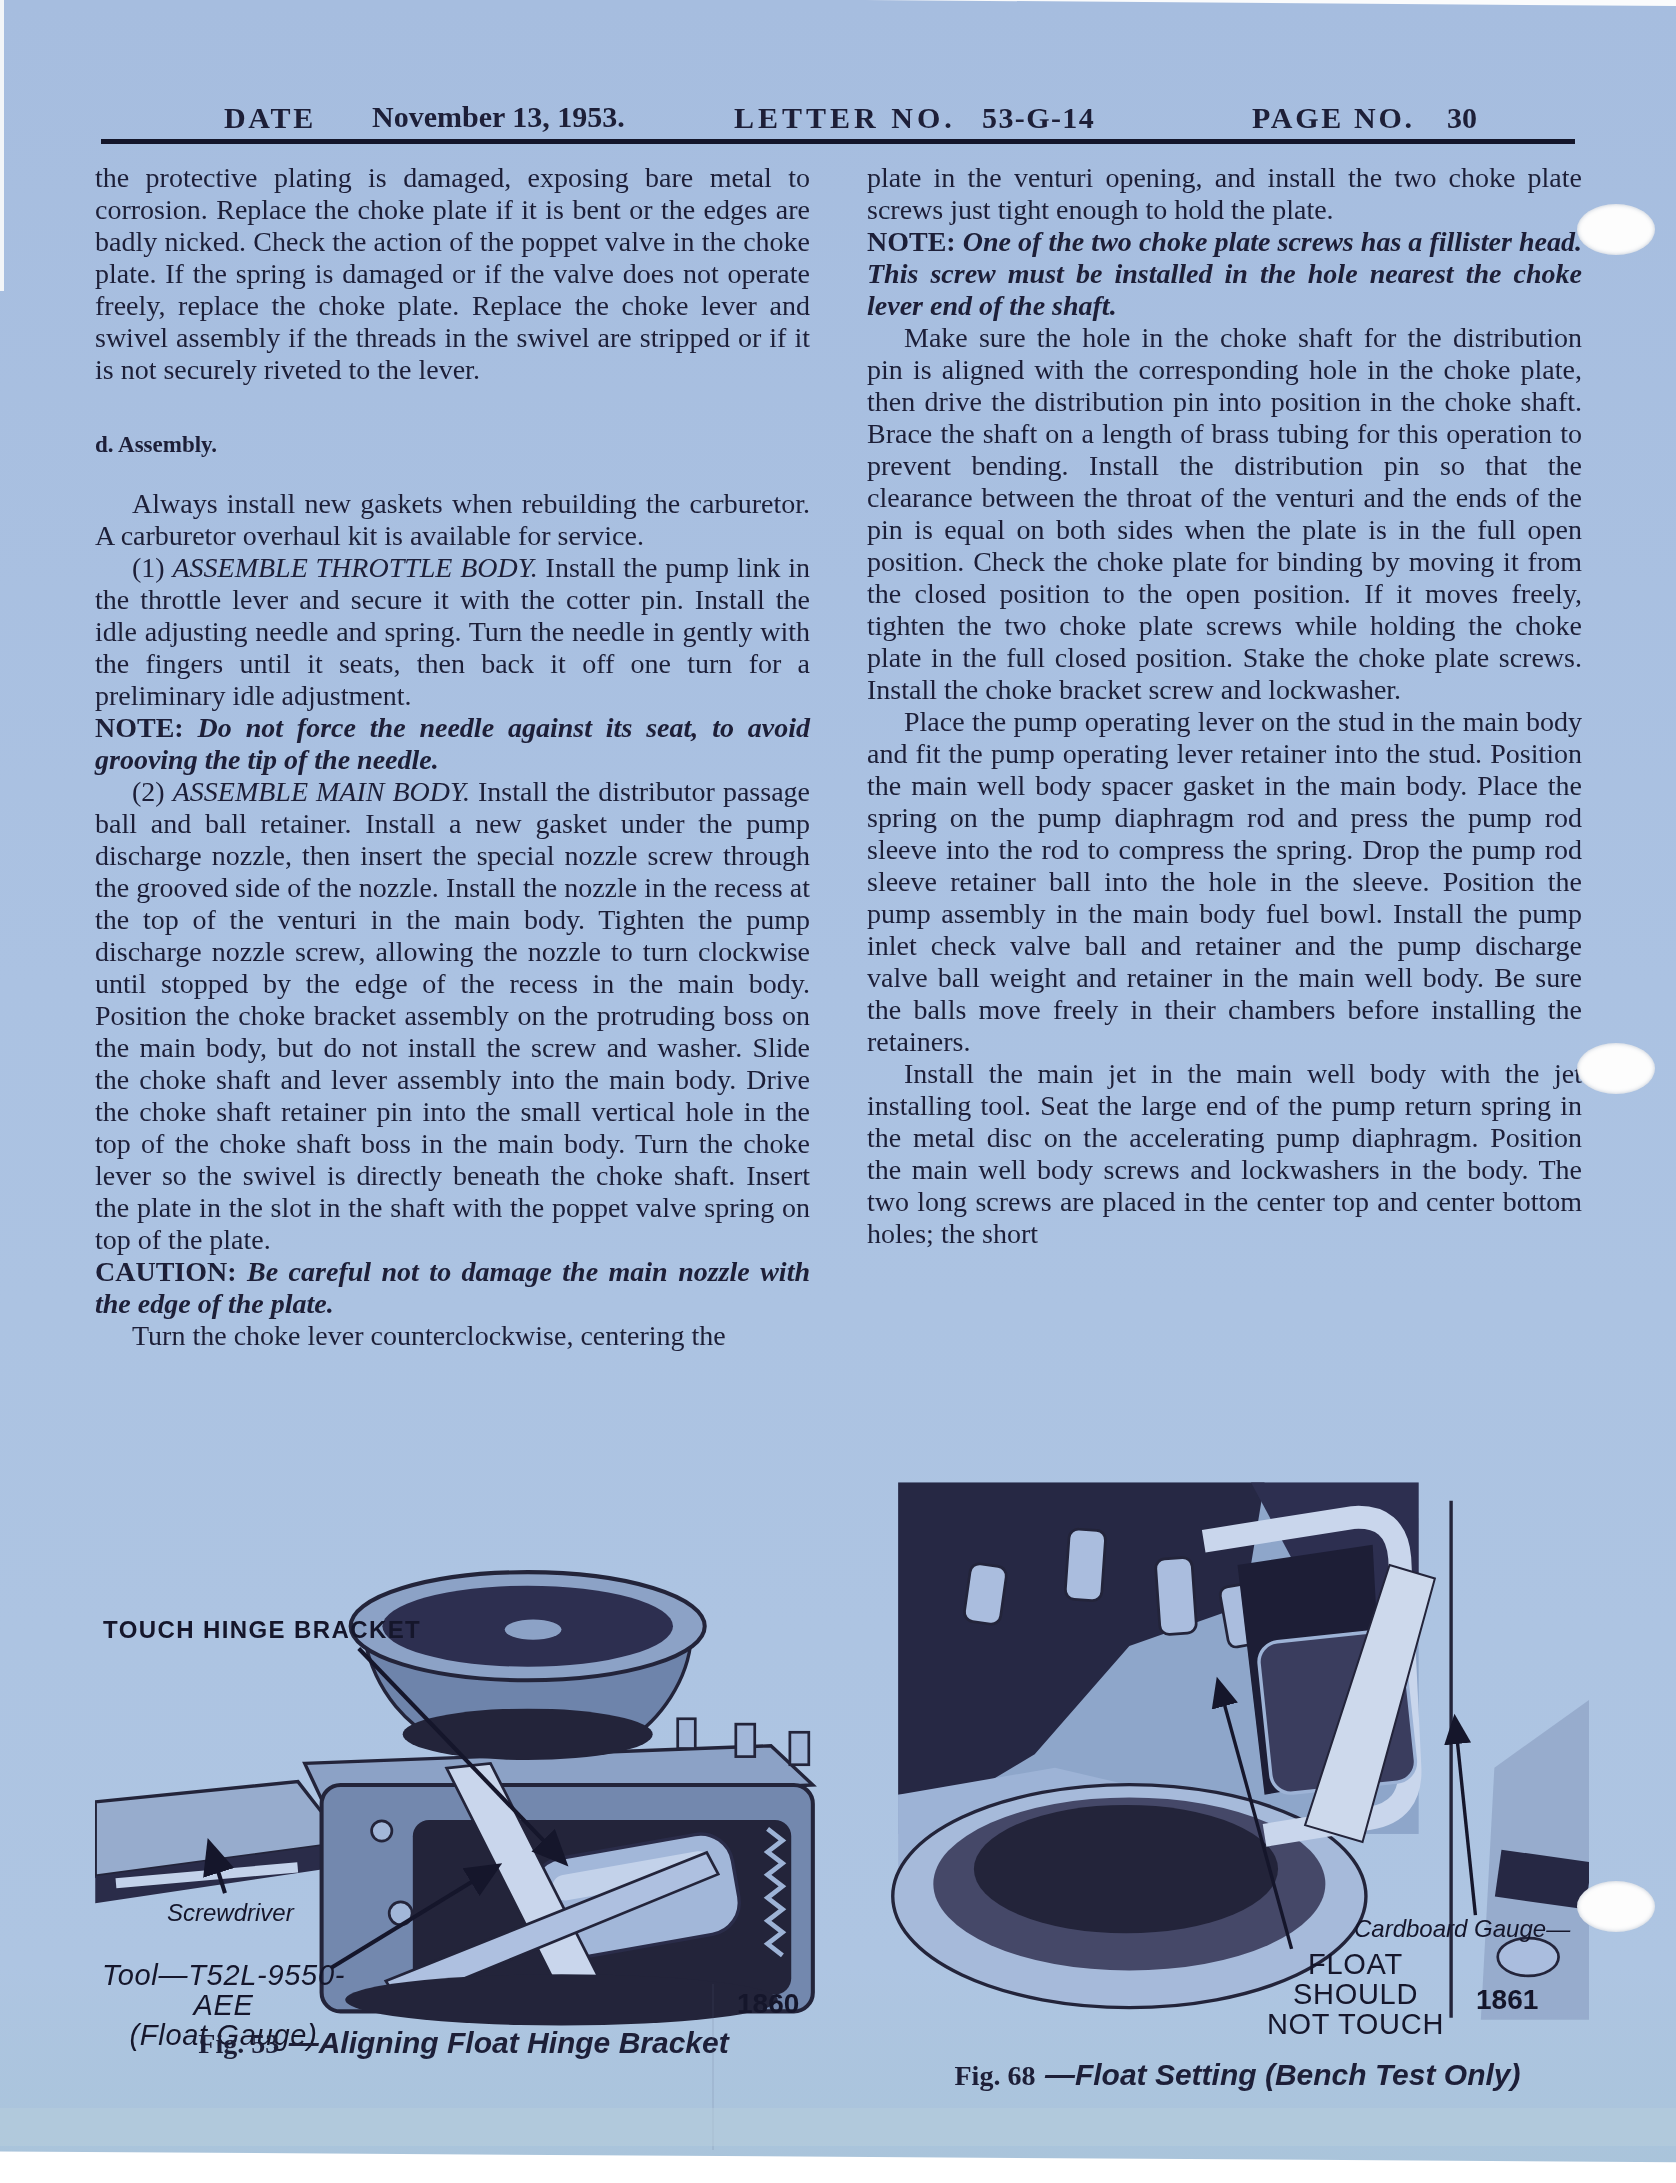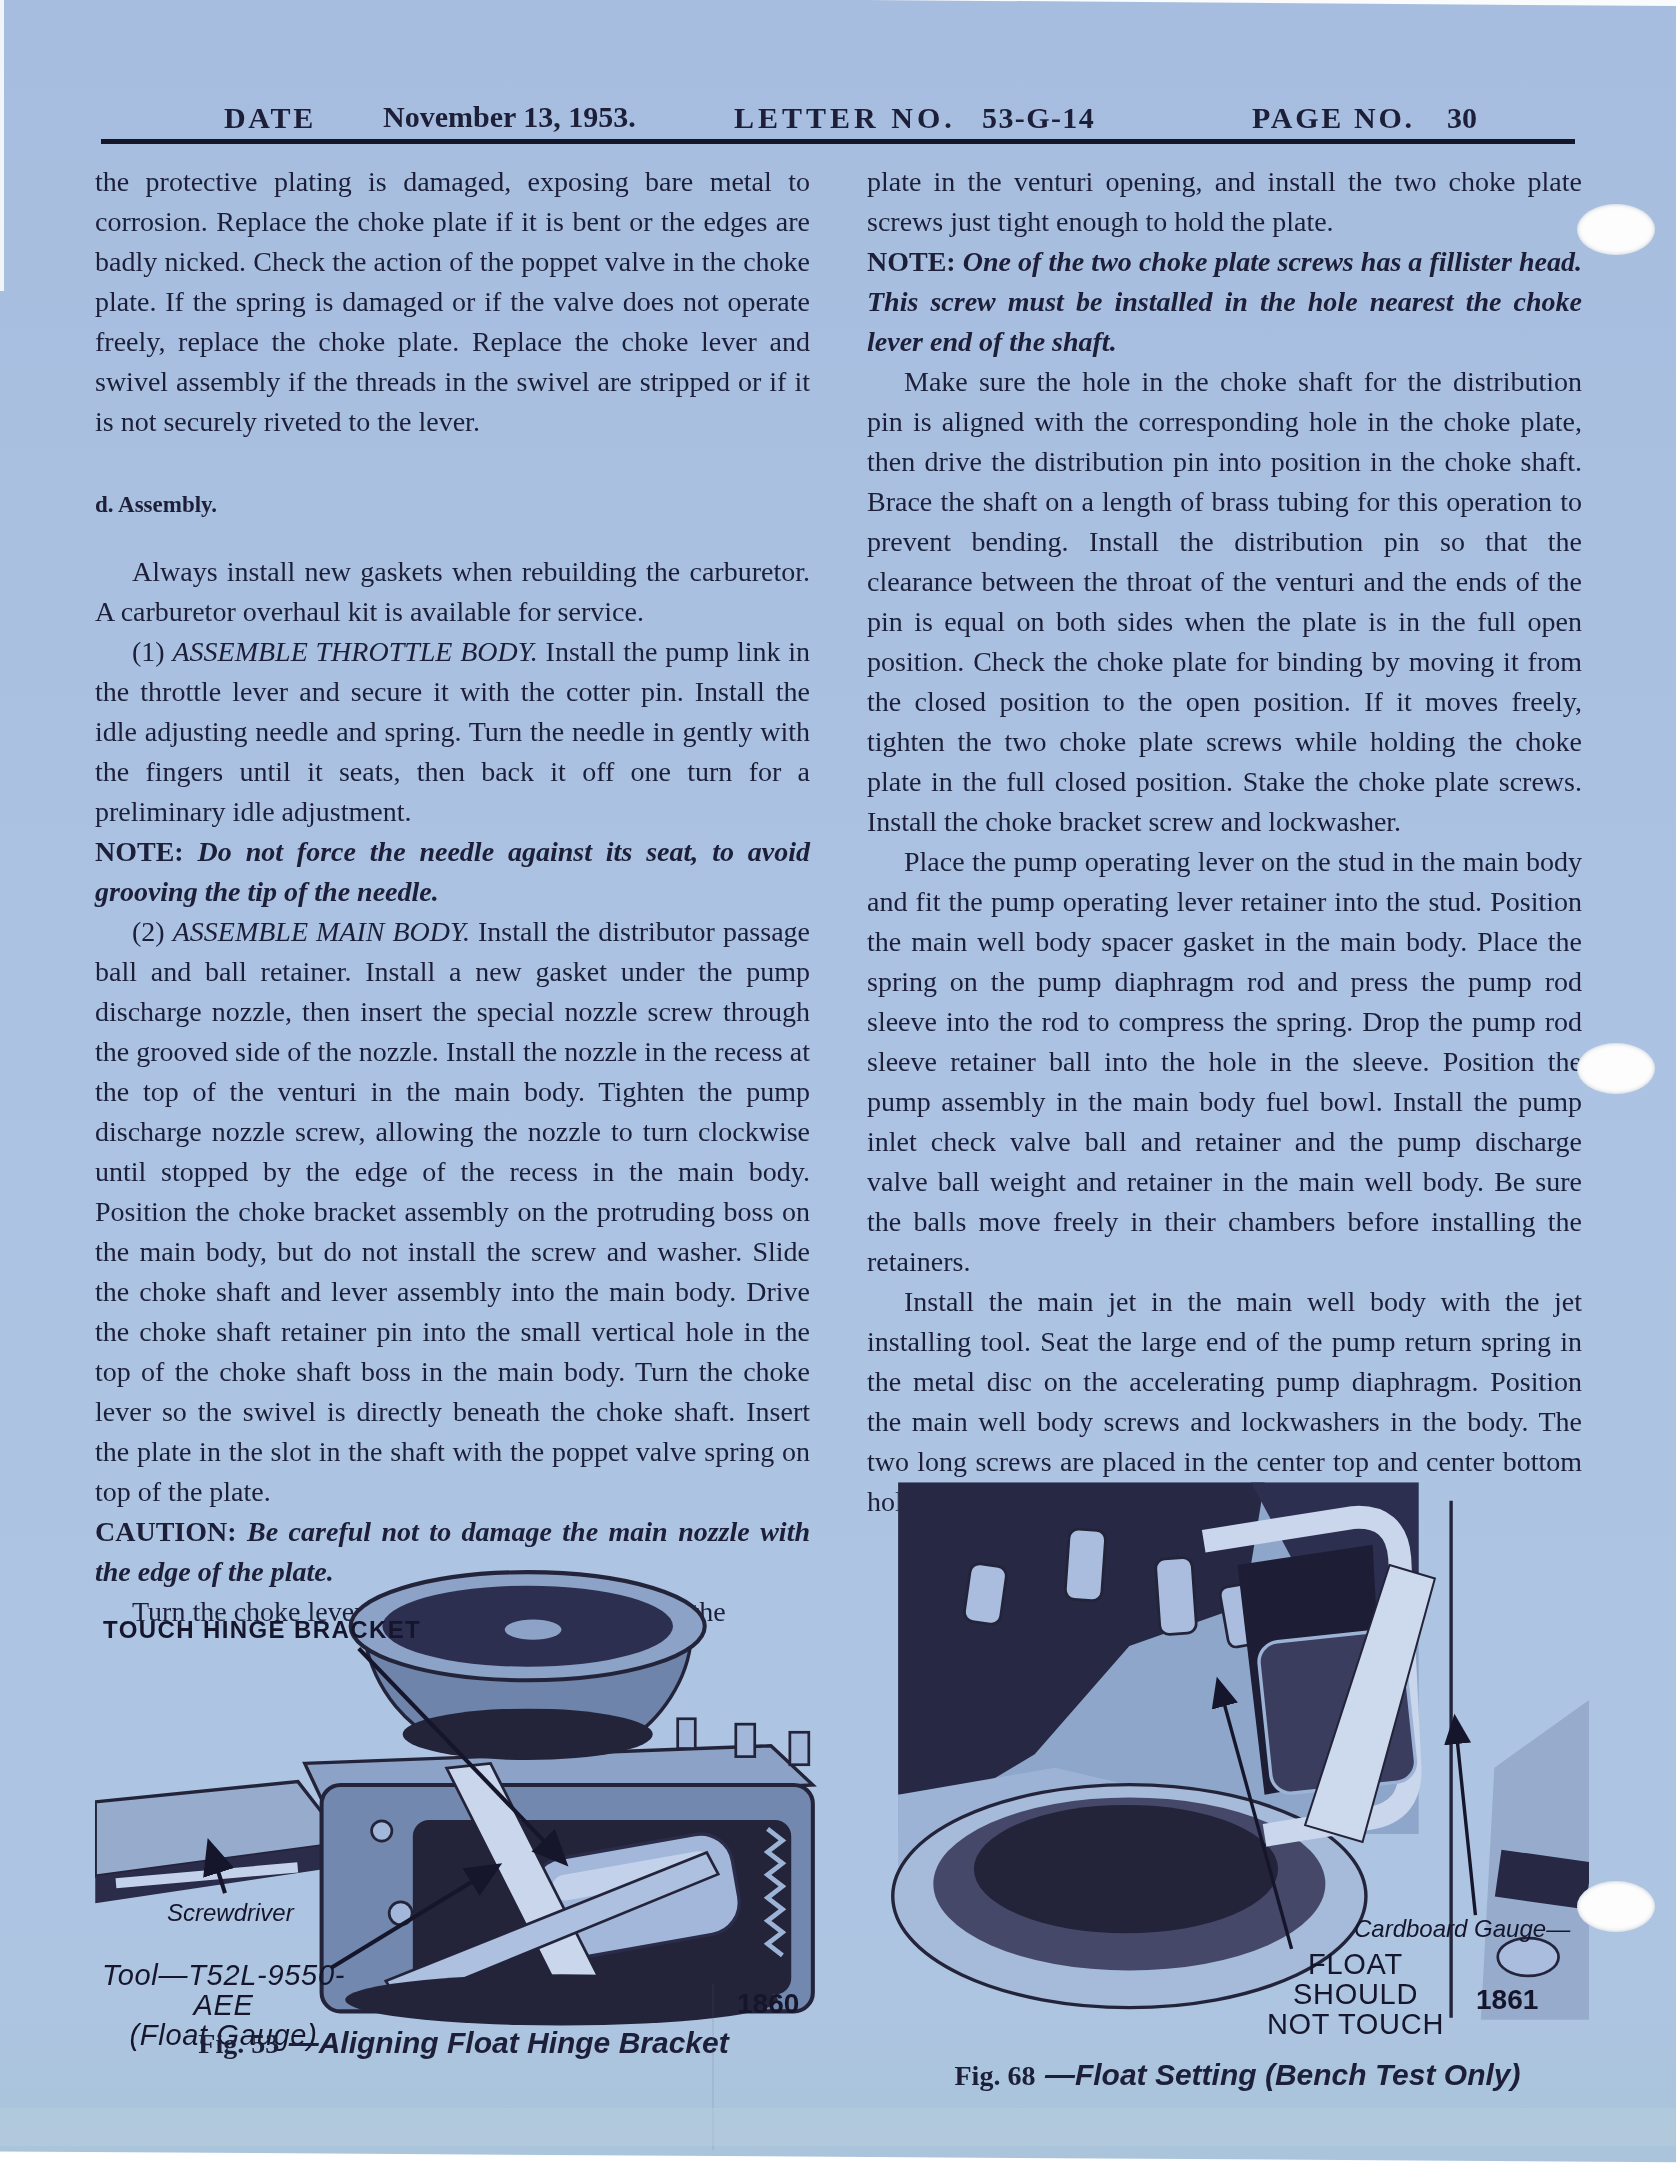--- a/index.html
+++ b/index.html
@@ -5,21 +5,21 @@
   html,body { margin:0; padding:0; background:#e8e8e8; }
   .page {
     position:relative; width:1677px; height:2183px; overflow:hidden;
     background:linear-gradient(180deg,#a6bddf 0%, #abc2e2 45%, #aec5e2 90%, #a9c4da 100%);
     color:#1d1f38; font-family:"Liberation Serif", serif;
   }
   
   .hdr { position:absolute; font-weight:bold; font-size:30px; white-space:nowrap; }
   .rule { position:absolute; left:101px; top:139px; width:1474px; height:5.4px; background:#14162a; }
   
-  .col { position:absolute; width:715px; font-size:28px; line-height:40px; text-align:justify; }
+  .col { position:absolute; width:715px; font-size:28px; line-height:32px; text-align:justify; }
   .col p { margin:0; text-indent:37px; }
   .col p.cont { text-indent:0; }
   .col p.flush { text-indent:0; }
   .note { font-weight:bold; font-style:italic; }
   .note .note-label { font-style:normal; }
   .step-head { font-style:italic; }
   h3.section { margin:43px 0 27px 0; font-size:23px; font-weight:bold; }
   
   .fig { position:absolute; }
   .fig svg { position:absolute; left:0; top:0; }
@@ -39,21 +39,21 @@
   .bottom-band { position:absolute; left:0; top:2108px; width:1677px; height:38px; background:#b7cedb; opacity:.5; }
   .bottom-wedge { position:absolute; left:0; top:2142px; width:1677px; height:41px; }
   .crease { position:absolute; left:712px; top:1984px; width:2px; height:166px; background:rgba(90,100,130,.12); }
 </style>
 </head>
 <body>
 
 <div class="page">
 
   <div class="hdr" style="left:224px; top:101px; letter-spacing:2.7px;">DATE</div>
-  <div class="hdr" style="left:383px; top:100px;">November 13, 1953.</div>
+  <div class="hdr" style="left:372px; top:100px;">November 13, 1953.</div>
   <div class="hdr" style="left:734px; top:101px; letter-spacing:4px;">LETTER NO.</div>
   <div class="hdr" style="left:982px; top:101px; letter-spacing:1.4px;">53-G-14</div>
   <div class="hdr" style="left:1252px; top:101px; letter-spacing:2.7px;">PAGE NO.</div>
   <div class="hdr" style="left:1447px; top:101px;">30</div>
   <div class="rule"></div>
 
   <div class="col" style="left:95px; top:162px;">
     <p class="cont">the protective plating is damaged, exposing bare metal to corrosion. Replace the choke plate if it is bent or the edges are badly nicked. Check the action of the poppet valve in the choke plate. If the spring is damaged or if the valve does not operate freely, replace the choke plate. Replace the choke lever and swivel assembly if the threads in the swivel are stripped or if it is not securely riveted to the lever.</p>
     <h3 class="section">d. Assembly.</h3>
     <p>Always install new gaskets when rebuilding the carburetor. A carburetor overhaul kit is available for service.</p>

